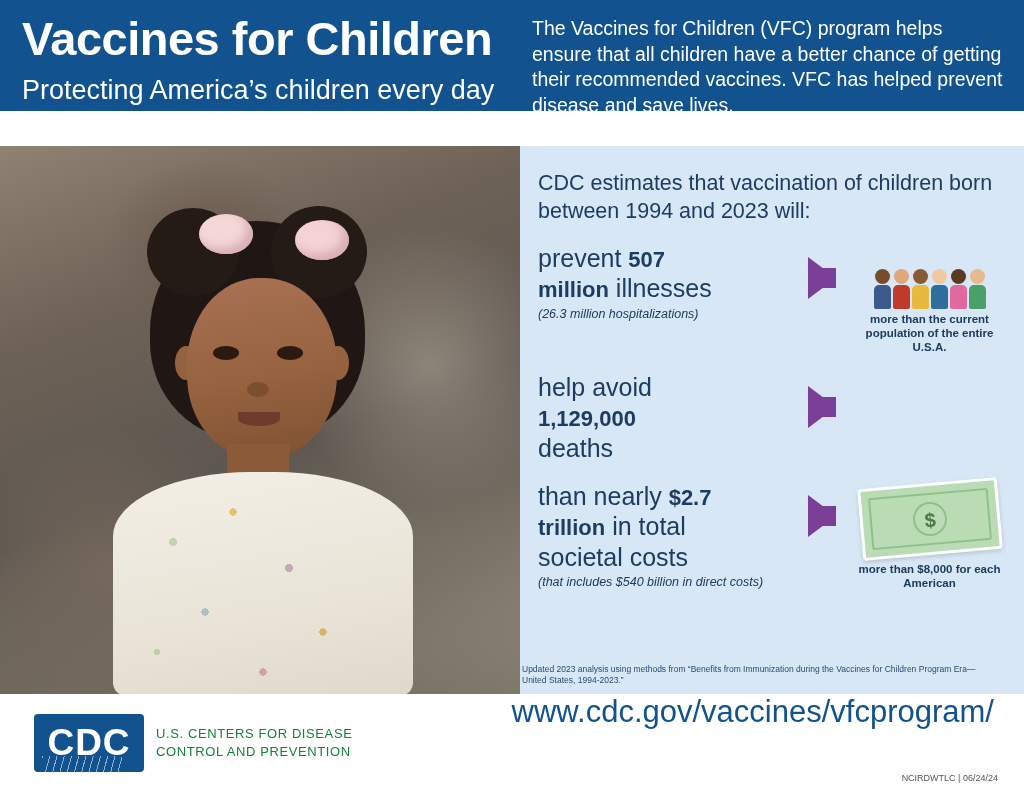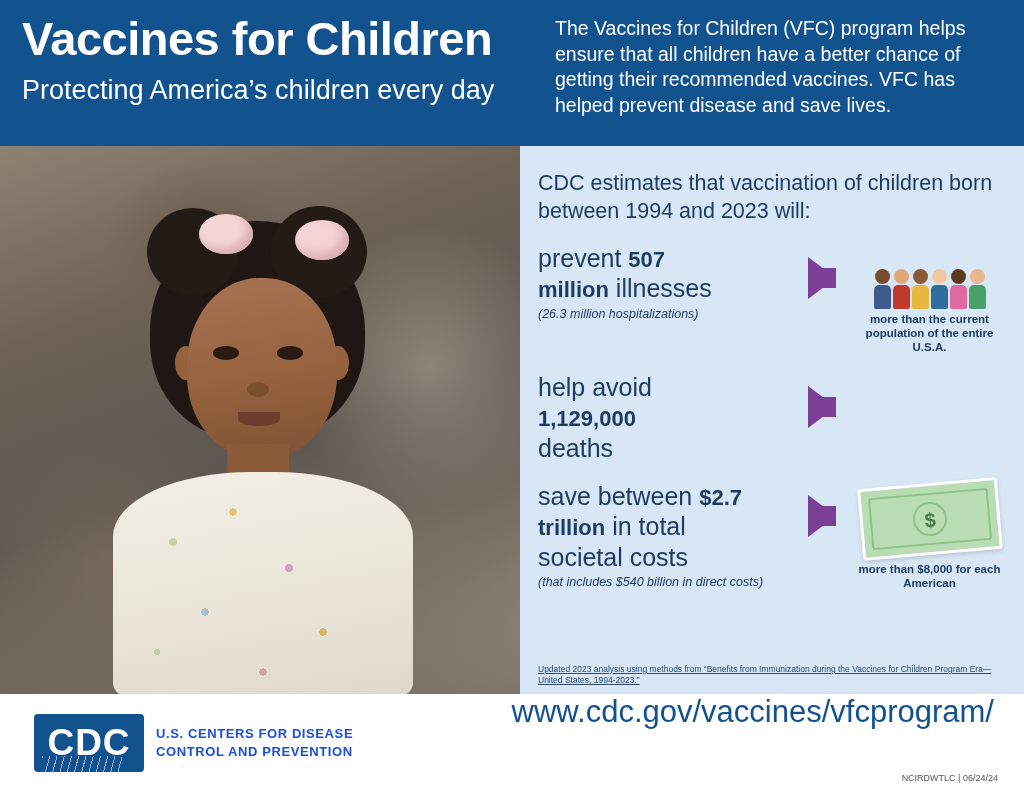--- a/index.html
+++ b/index.html
@@ -11,24 +11,23 @@
   }
   .poster {
     position: relative;
     width: 1024px; height: 791px;
     background: #ffffff;
   }
 
   
   .header {
     position: absolute; left: 0; top: 0;
-    width: 1024px; height: 146px;
+    width: 1024px; height: 111px;
     background: #11528f;
     display: flex;
-    gap: 23px;
   }
   .header-left {
     width: 520px; padding: 14px 0 0 22px;
     color: #ffffff;
   }
   .title {
     font-size: 47px; font-weight: bold; letter-spacing: -0.5px;
     line-height: 1.05; color: #ffffff;
   }
   .subtitle {
@@ -190,22 +189,22 @@
   .money .inner {
     position: absolute; inset: 7px; border: 2px solid #8fc08a; border-radius: 3px;
   }
   .money .circle {
     position: absolute; left: 50%; top: 50%; transform: translate(-50%,-50%);
     width: 34px; height: 34px; border: 2px solid #8fc08a; border-radius: 50%;
     color: #4a7a46; font-size: 20px; font-weight: bold; text-align: center; line-height: 32px;
   }
 
   .source-note {
-    position: absolute; left: 18px; bottom: 8px; width: 470px;
-    font-size: 8.5px; color: #2a4c70; line-height: 1.3; text-decoration: underline;
+    position: absolute; left: 2px; bottom: 8px; width: 470px;
+    font-size: 8.5px; color: #2a4c70; line-height: 1.3;
   }
 
   
   .footer {
     position: absolute; left: 0; top: 694px; width: 1024px; height: 97px;
     background: #ffffff; display: flex; 
   }
   .cdc-logo {
     margin-left: 34px; display: flex; align-items: center;
   }
@@ -215,21 +214,21 @@
     display: flex; align-items: center; justify-content: center;
     position: relative; overflow: hidden;
   }
   .cdc-mark::after {
     content: ""; position: absolute; left: 8px; bottom: -18px;
     width: 80px; height: 34px;
     background:
       repeating-linear-gradient(105deg, rgba(255,255,255,.55) 0 1px, transparent 1px 7px);
   }
   .cdc-words {
-    margin-left: 12px; color: #1d4ed8; font-size: 13px; font-weight: bold;
+    margin-left: 12px; color: #15803d; font-size: 13px; font-weight: normal;
     line-height: 1.35; letter-spacing: .6px;
   }
   .url {
     margin-left: auto; margin-right: 30px;
     color: #11528f; font-size: 31px;
   }
   .doc-id {
     position: absolute; right: 26px; bottom: 8px;
     font-size: 9px; color: #555555; padding-left: 32px;
   }
@@ -329,21 +328,21 @@
           <div class="stat-line">deaths</div>
         </div>
         <div class="arrow">
             <div class="arrow-shape"></div>
           </div>
       </div>
 
       <div class="stat-row">
         <div class="stat-text">
           <div class="stat-line">
-            <span>save between </span><span class="big">$2.7</span>
+            <span>than nearly </span><span class="big">$2.7</span>
           </div>
           <div class="stat-line">
             <span class="big">trillion</span><span> in total</span>
           </div>
           <div class="stat-line">societal costs</div>
           <div class="stat-note">(that includes $540 billion in direct costs)</div>
         </div>
         <div class="arrow">
             <div class="arrow-shape"></div>
           </div>

